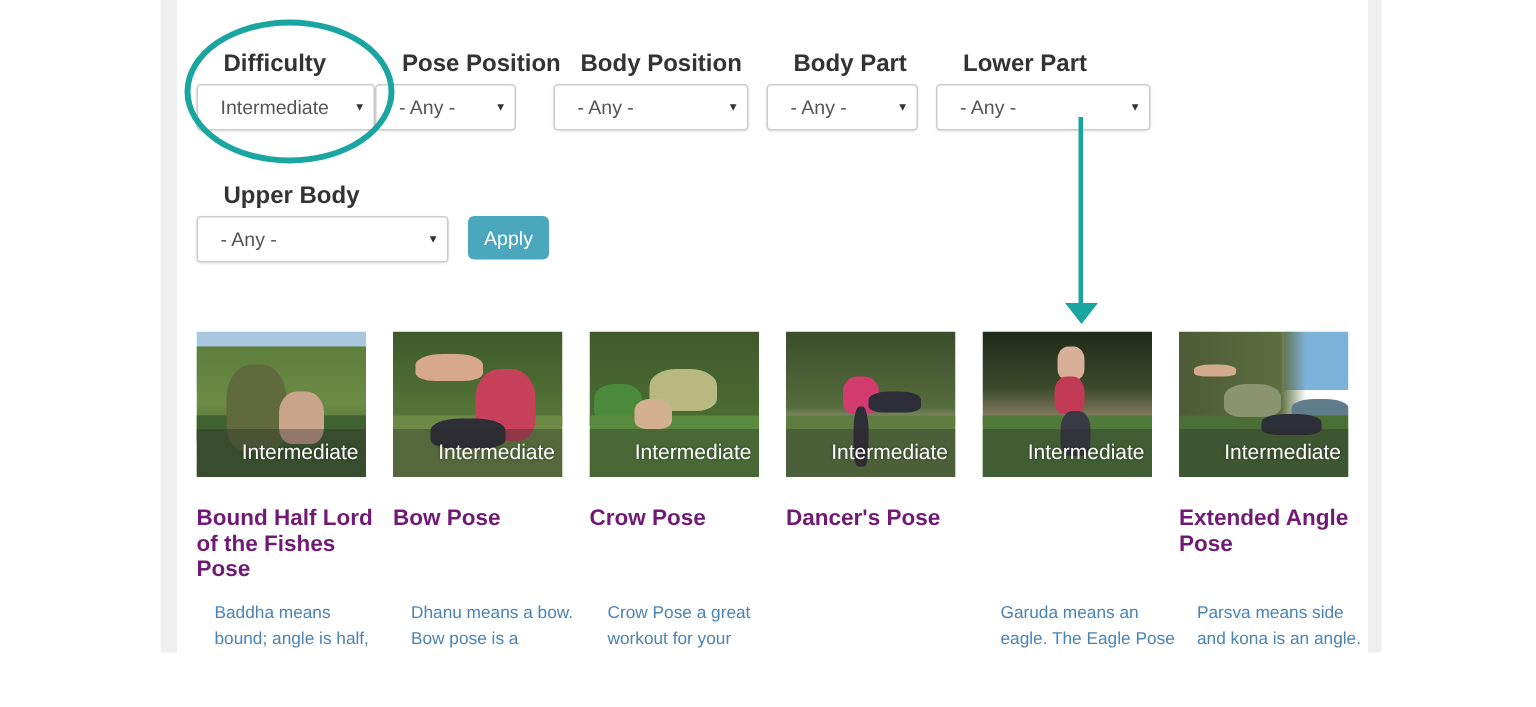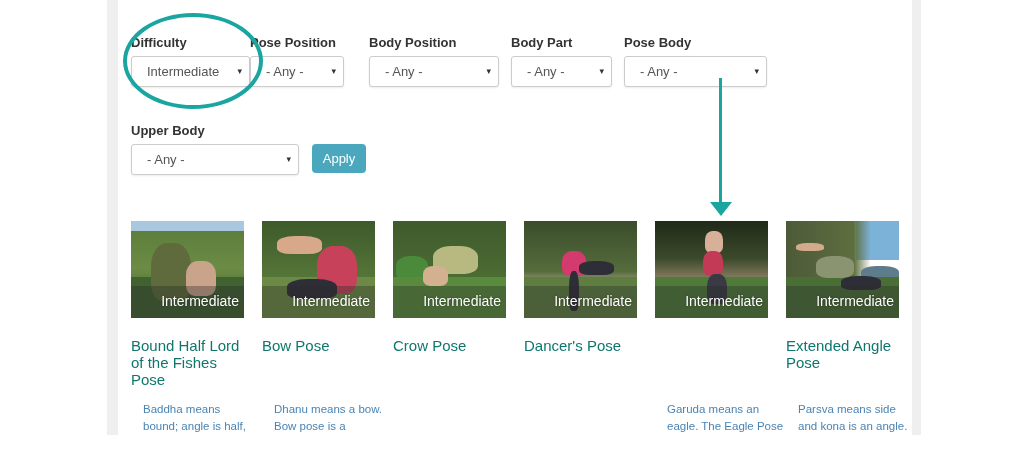--- a/index.html
+++ b/index.html
@@ -3,21 +3,21 @@
 <meta charset="utf-8">
 <style>
   * { box-sizing: border-box; margin: 0; padding: 0; }
   html, body { width: 1024px; height: 471px; overflow: hidden; background: #ffffff; }
   body { position: relative; font-family: "Liberation Sans", sans-serif; color: #333; }
 
   .side-bar-left { position: absolute; left: 107px; top: 0; width: 11px; height: 435px; background: #efefef; }
   .side-bar-right { position: absolute; left: 912px; top: 0; width: 9px; height: 435px; background: #efefef; }
 
   .filter-group { position: absolute; }
-  .filter-label { font-size: 13px; font-weight: bold; color: #333; display: block; height: 18px; line-height: 18px; white-space: nowrap; }
+  .filter-label { font-size: 16px; font-weight: bold; color: #333; display: block; height: 18px; line-height: 18px; white-space: nowrap; padding-left: 18px; }
   .select {
     position: relative; margin-top: 4px; height: 31px; border: 1px solid #ccc; border-radius: 3px;
     background: #fff; box-shadow: 0 1px 2px rgba(0,0,0,0.08); cursor: pointer;
   }
   .select .value { position: absolute; left: 15px; top: 0; line-height: 29px; font-size: 13px; color: #555; white-space: nowrap; }
   .select .caret { position: absolute; right: 7px; top: 0; line-height: 29px; font-size: 9px; color: #333; }
 
   .apply-btn {
     position: absolute; left: 312px; top: 144px; width: 54px; height: 29px; background: #4ba7be;
     color: #fff; border: none; border-radius: 4px; font-size: 13px; font-family: "Liberation Sans", sans-serif;
@@ -30,21 +30,21 @@
 
   .card { position: absolute; top: 221px; width: 113px; }
   .thumb { position: relative; width: 113px; height: 97px; overflow: hidden; cursor: pointer; }
   .thumb .sky { position: absolute; left: 0; top: 0; width: 100%; height: 40%; }
   .thumb .trees { position: absolute; left: 0; top: 0; width: 100%; height: 65%; }
   .thumb .grass { position: absolute; left: 0; bottom: 0; width: 100%; height: 42%; background: #4f7a3a; }
   .thumb .figure { position: absolute; border-radius: 40% 40% 30% 30%; }
   .thumb .overlay { position: absolute; left: 0; bottom: 0; width: 100%; height: 32px; background: rgba(40,40,40,0.35); }
   .thumb .badge { position: absolute; right: 5px; bottom: 9px; font-size: 14px; color: #fff; white-space: nowrap; text-shadow: 0 0 2px rgba(0,0,0,0.4); }
 
-  .card-title { display: block; margin-top: 19px; font-size: 15px; line-height: 17px; color: #0f766e; font-weight: normal; cursor: pointer; width: 118px; }
+  .card-title { display: block; margin-top: 19px; font-size: 15px; line-height: 17px; color: #701a75; font-weight: bold; cursor: pointer; width: 118px; }
   .card-desc { position: absolute; top: 180px; left: 12px; width: 118px; font-size: 11.5px; line-height: 17px; color: #4a84b4; }
 </style>
 </head>
 <body>
 
 <div class="side-bar-left"></div>
 <div class="side-bar-right"></div>
 
 <div class="filter-group" style="left:131px; top:34px; width:119px;">
   <label class="filter-label">Difficulty</label>
@@ -72,21 +72,21 @@
 
 <div class="filter-group" style="left:511px; top:34px; width:101px;">
   <label class="filter-label">Body Part</label>
   <div class="select">
     <span class="value">- Any -</span>
     <span class="caret">▾</span>
   </div>
 </div>
 
 <div class="filter-group" style="left:624px; top:34px; width:143px;">
-  <label class="filter-label">Pose Body</label>
+  <label class="filter-label">Lower Part</label>
   <div class="select">
     <span class="value">- Any -</span>
     <span class="caret">▾</span>
   </div>
 </div>
 
 <div class="filter-group" style="left:131px; top:122px; width:168px;">
   <label class="filter-label">Upper Body</label>
   <div class="select">
     <span class="value">- Any -</span>
@@ -132,20 +132,21 @@
   <div class="thumb">
     <div class="trees" style="background:linear-gradient(180deg,#3f5a2c 0%,#4c6e33 100%);"></div>
     <div class="figure" style="left:3px; top:35px; width:32px; height:25px; background:#4a8a3a;"></div>
     <div class="grass" style="background:#5a8a3e;"></div>
     <div class="figure" style="left:40px; top:25px; width:45px; height:28px; background:#b7b980;"></div>
     <div class="figure" style="left:30px; top:45px; width:25px; height:20px; background:#d3b08f;"></div>
     <div class="overlay"></div>
     <span class="badge">Intermediate</span>
   </div>
   <a class="card-title">Crow Pose</a>
+  <p class="card-desc"><span>Crow Pose a great</span><br><span>workout for your</span></p>
 </div>
 
 <div class="card" style="left:524px;">
   <div class="thumb">
     <div class="trees" style="background:linear-gradient(180deg,#3a4d2b 0%,#556c3c 80%,#a7a08a 100%);"></div>
     <div class="grass" style="background:#5f7d41;"></div>
     <div class="figure" style="left:38px; top:30px; width:24px; height:25px; background:#d33a6e;"></div>
     <div class="figure" style="left:55px; top:40px; width:35px; height:14px; background:#2e2e38;"></div>
     <div class="figure" style="left:45px; top:50px; width:10px; height:40px; background:#2e2e38;"></div>
     <div class="overlay"></div>

